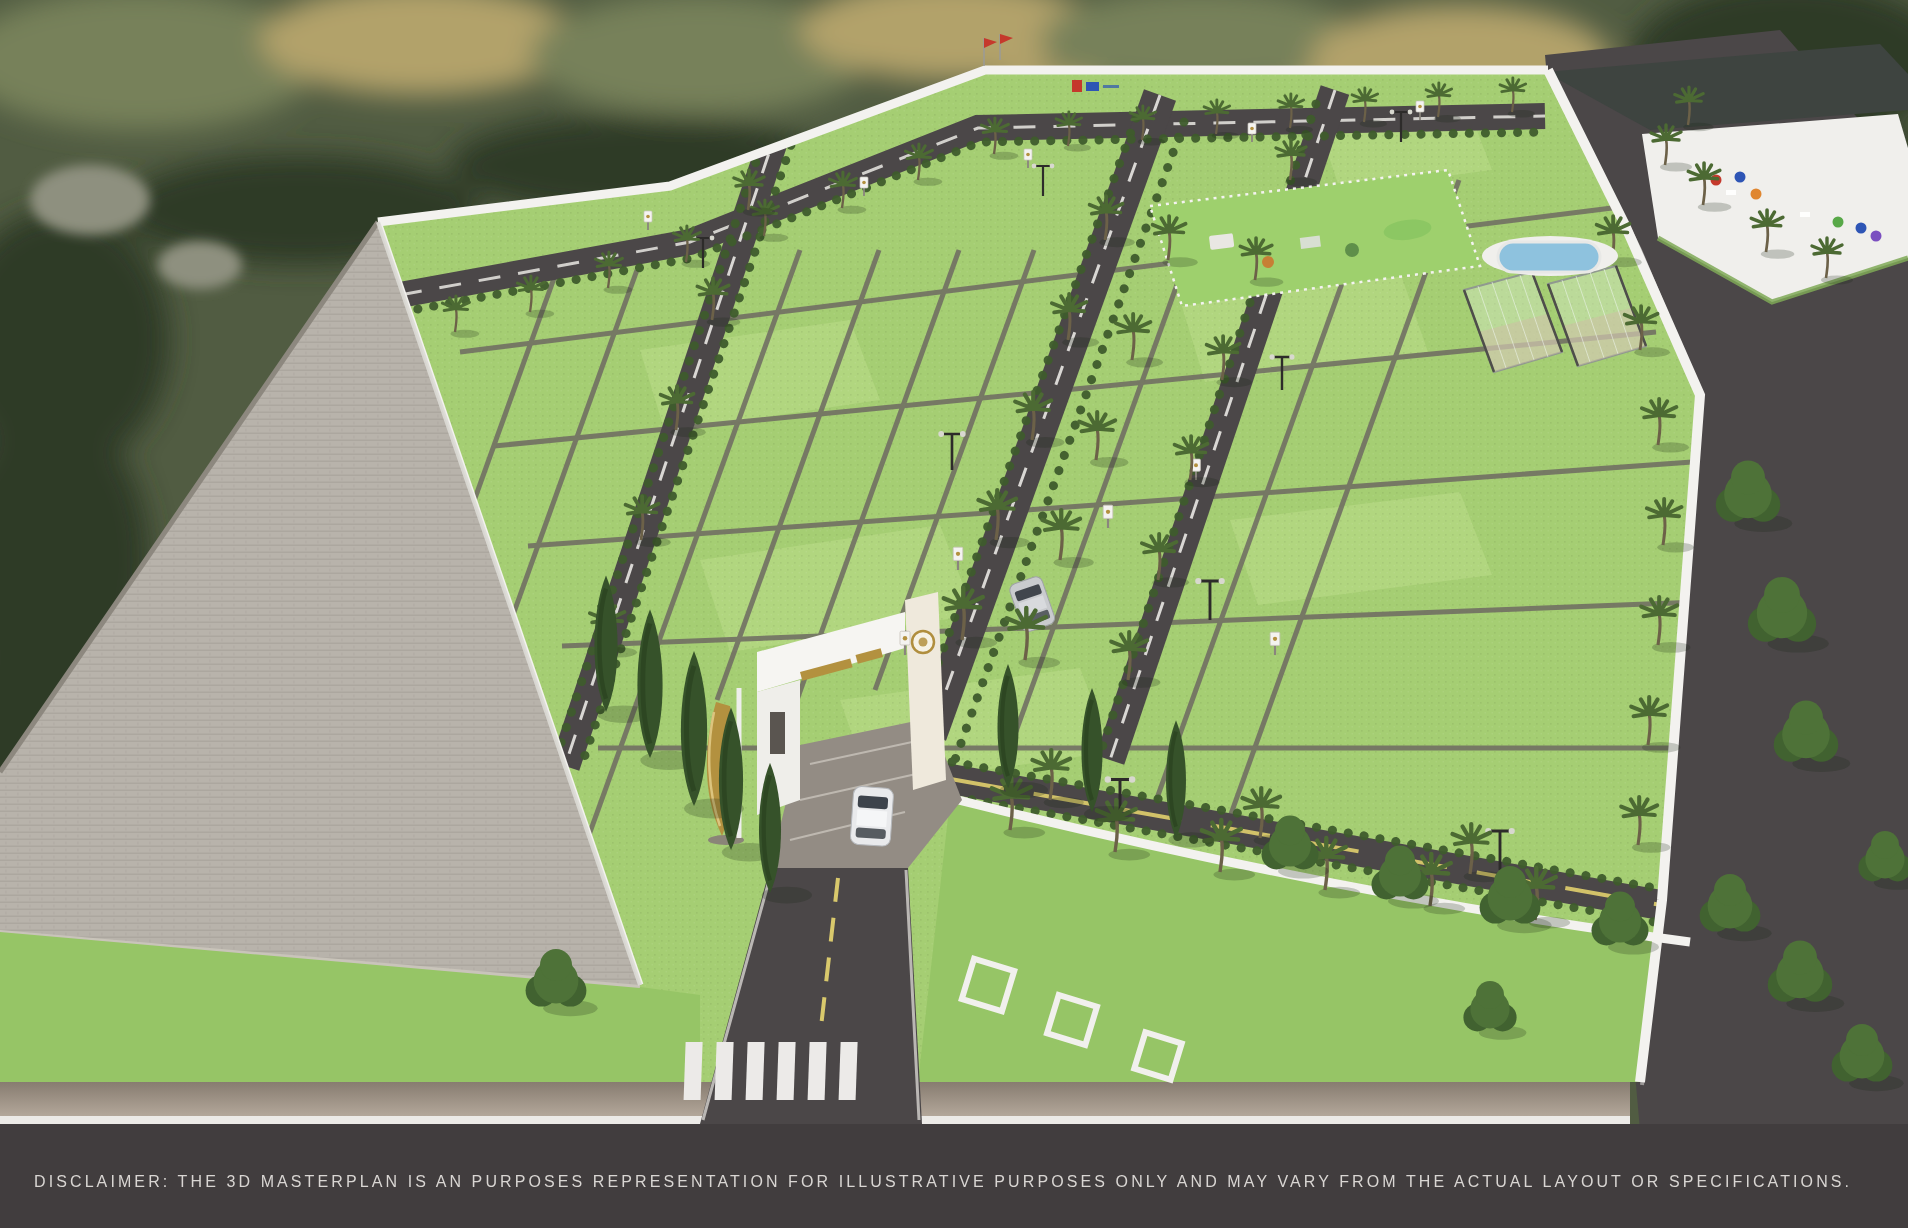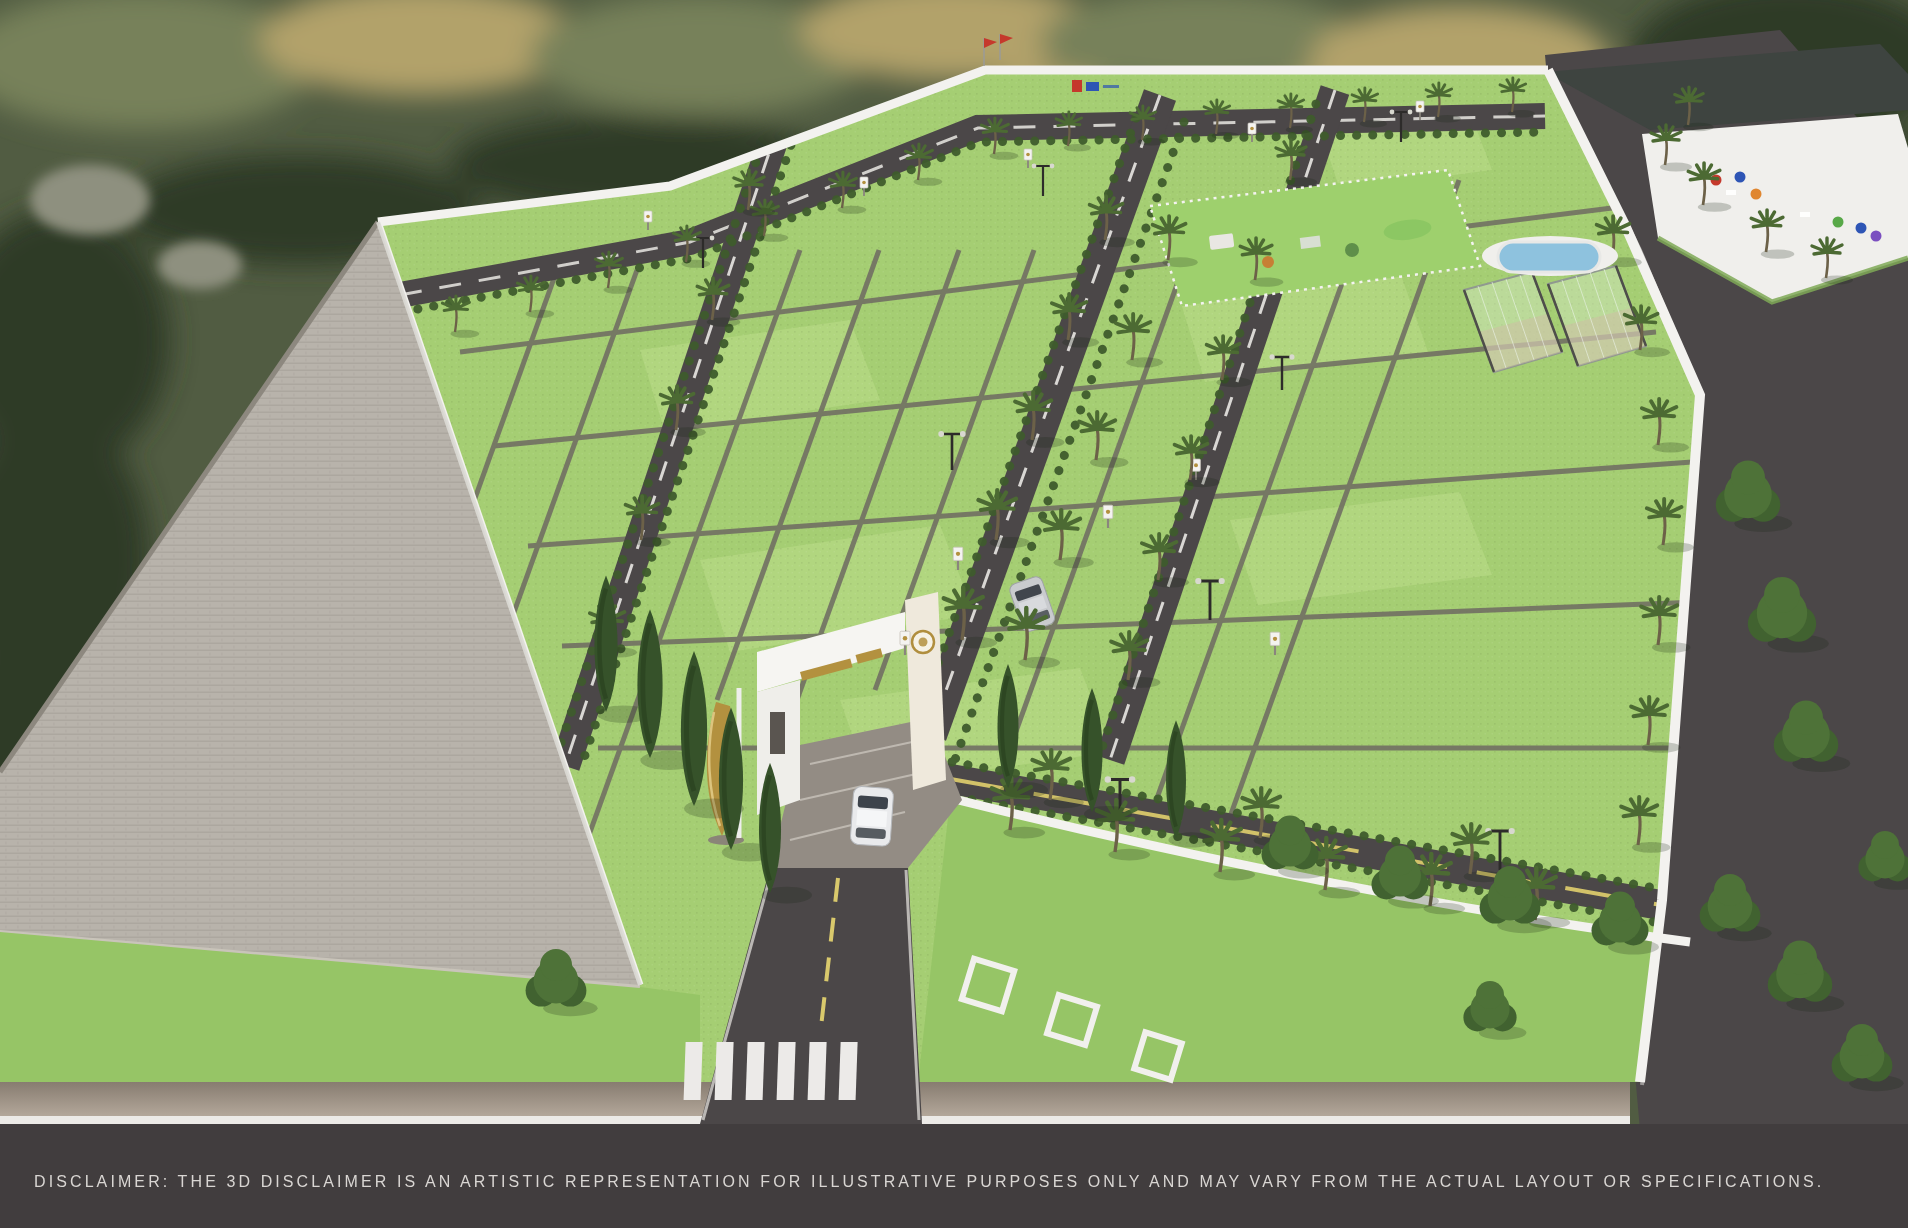--- a/index.html
+++ b/index.html
@@ -442,14 +442,14 @@
     <rect x="1086" y="82" width="13" height="9" style="fill:var(--umb-blue)"></rect>
     <rect x="1103" y="85" width="16" height="3" style="fill:var(--umb-blue)" opacity=".7"></rect>
   </g>
 
   <g>
     <ellipse cx="1550" cy="256" rx="68" ry="20" class="deck"></ellipse>
     <rect x="1498" y="242" width="102" height="30" rx="15" class="pool" stroke="#e8e8e6" stroke-width="3"></rect>
   </g>
 </svg>
 
-<div class="disclaimer">DISCLAIMER: THE 3D DISCLAIMER IS AN ARTISTIC REPRESENTATION FOR ILLUSTRATIVE PURPOSES ONLY AND MAY VARY FROM THE ACTUAL LAYOUT OR SPECIFICATIONS.</div>
+<div class="disclaimer">DISCLAIMER: THE 3D MASTERPLAN IS AN PURPOSES REPRESENTATION FOR ILLUSTRATIVE PURPOSES ONLY AND MAY VARY FROM THE ACTUAL LAYOUT OR SPECIFICATIONS.</div>
 </div>
 
 </body></html>

